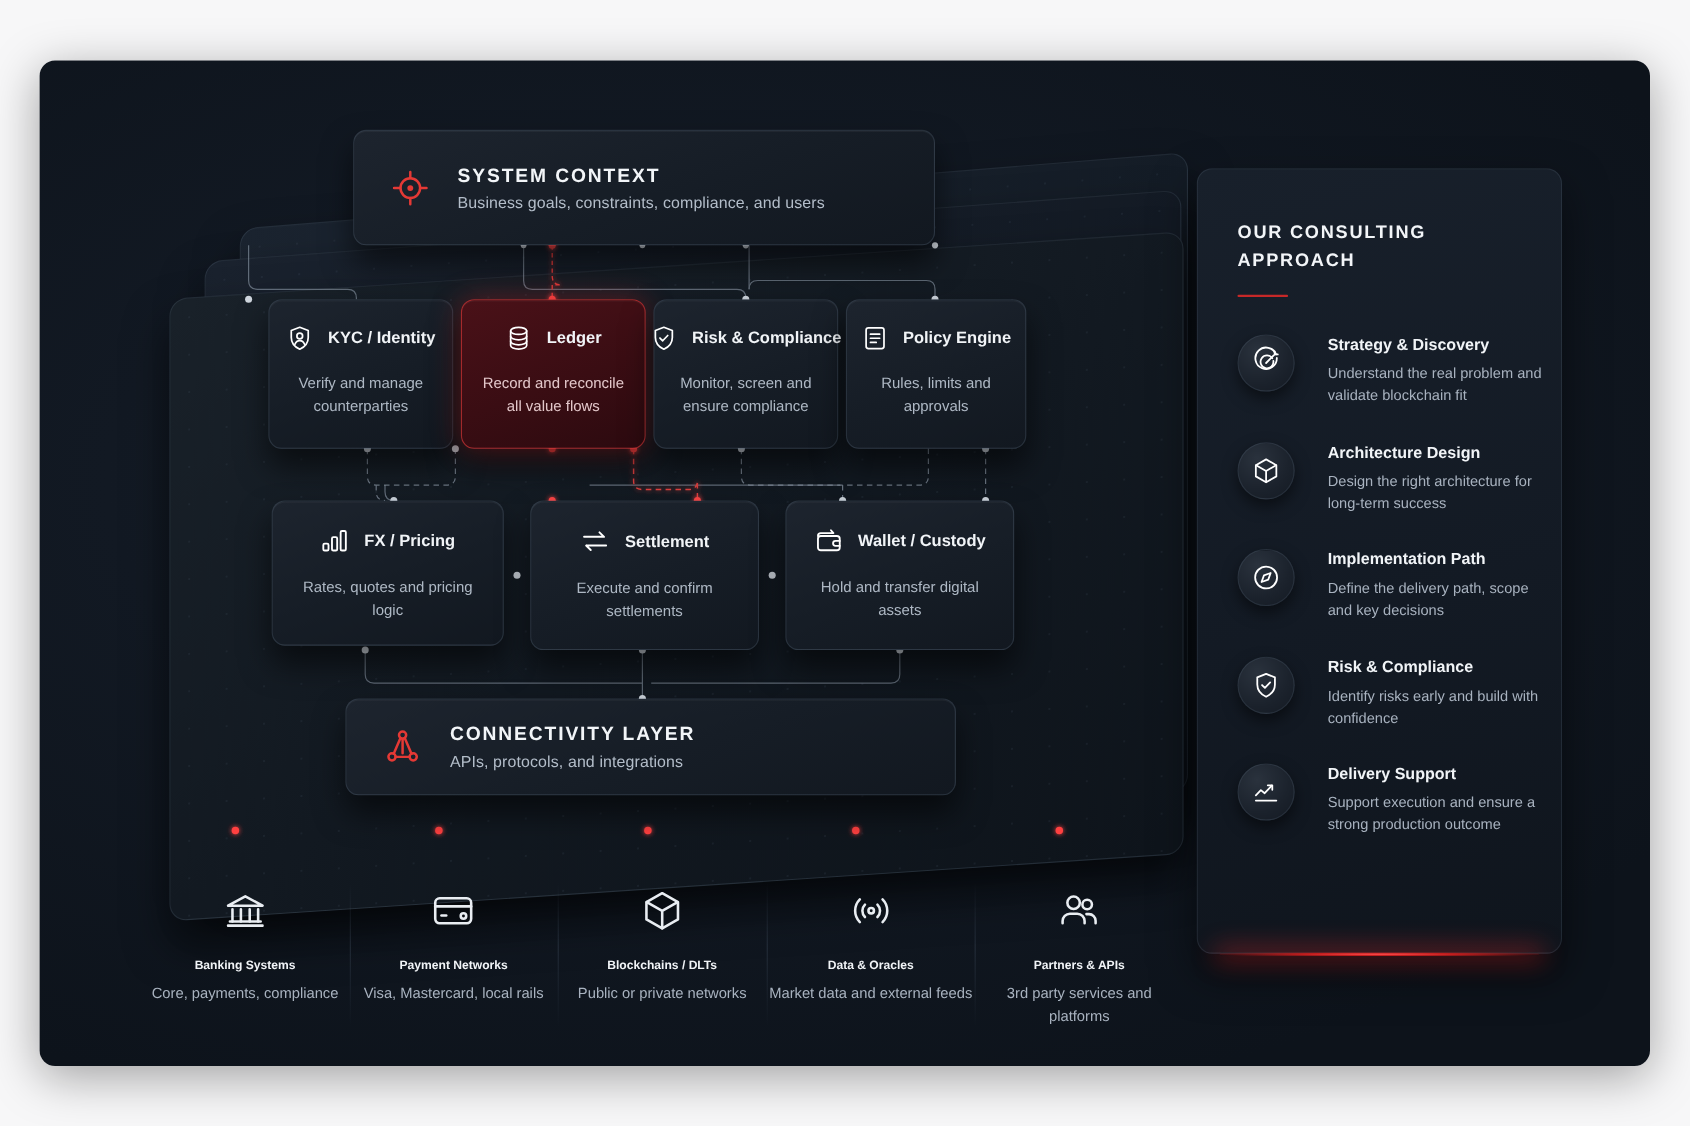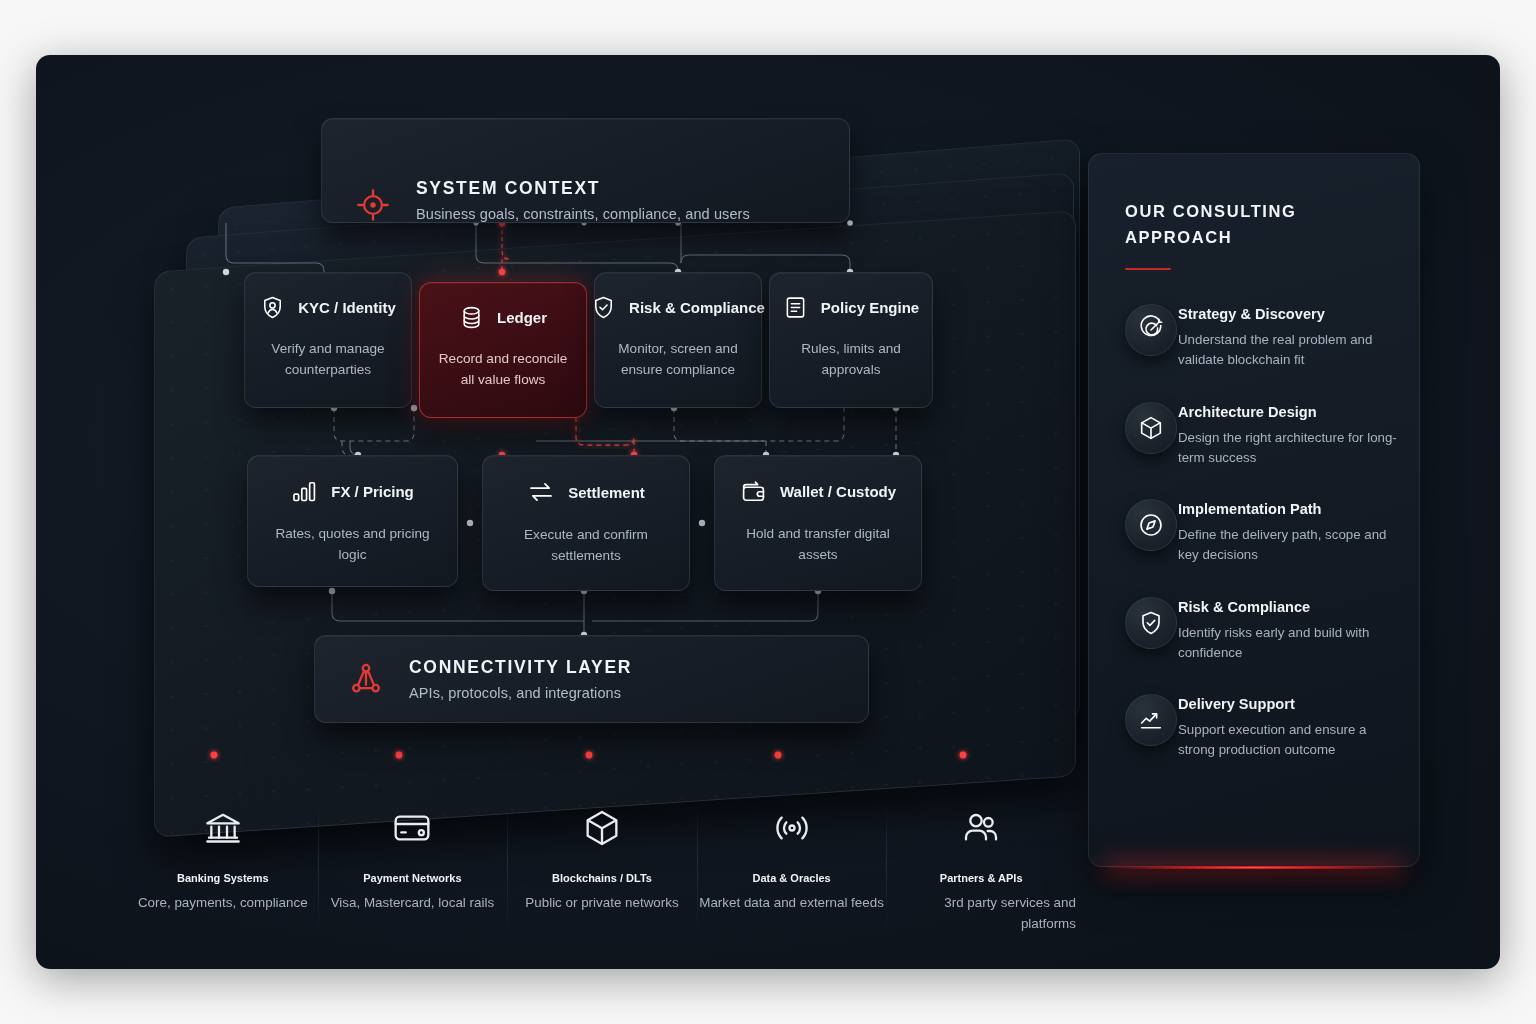--- a/index.html
+++ b/index.html
@@ -61,21 +61,21 @@
     display: flex; align-items: center; gap: 26px;
     padding: 0 34px;
   }
   .banner .b-icon { flex: 0 0 auto; }
   .banner .b-title {
     font-size: 17.5px; font-weight: 700; letter-spacing: 1.7px;
     color: #f2f5f8; margin-bottom: 7px;
   }
   .banner .b-sub { font-size: 14.5px; color: #b3bdc9; letter-spacing: .1px; }
 
-  #system-context { left: 285px; top: 63px; width: 529px; height: 105px; align-items: flex-end; }
+  #system-context { left: 285px; top: 63px; width: 529px; height: 105px; }
   #connectivity   { left: 278px; top: 580px; width: 555px; height: 88px; }
 
   
   .cap {
     display:flex; flex-direction:column; align-items:center;
     padding: 22px 12px 12px;
   }
   .cap .cap-head { display:flex; align-items:center; gap:13px; }
   .cap .cap-title { font-size:15px; font-weight:700; color:#f1f4f7; white-space:nowrap; }
   .cap .cap-desc {
@@ -84,40 +84,40 @@
   }
   .cap.accent {
     background: linear-gradient(160deg,#4a1118 0%,#3a0d13 55%,#2c0a0f 100%);
     border:1px solid rgba(230,60,60,.62);
     box-shadow: 0 0 26px rgba(220,38,38,.35), 0 16px 28px rgba(0,0,0,.55),
                 inset 0 1px 0 rgba(255,255,255,.05);
   }
   .cap.accent .cap-desc { color:#e3c7ca; }
 
   #cap-kyc        { left:208px; top:217px; width:168px; height:136px; }
-  #cap-ledger     { left:383px; top:227px; width:168px; height:136px; }
+  #cap-ledger     { left:383px; top:217px; width:168px; height:136px; }
   #cap-risk       { left:558px; top:217px; width:168px; height:136px; }
   #cap-policy     { left:733px; top:217px; width:164px; height:136px; }
   #cap-fx         { left:211px; top:400px; width:211px; height:132px; }
   #cap-settlement { left:446px; top:400px; width:208px; height:136px; }
   #cap-wallet     { left:678px; top:400px; width:208px; height:136px; }
 
   
   #externals {
     position:absolute; left:92px; top:725px; width:948px; height:185px;
     display:flex;
   }
   .ext { flex:1; display:flex; flex-direction:column; align-items:center; position:relative; }
   .ext + .ext::before {
     content:""; position:absolute; left:0; top:22px; width:1px; height:132px;
     background: linear-gradient(180deg, rgba(140,165,195,0) 0%, rgba(140,165,195,.16) 45%, rgba(140,165,195,0) 100%);
   }
   .ext .ext-icon { height:44px; display:flex; align-items:center; margin-top:26px; }
   .ext .ext-title { margin-top:22px; font-size:11px; font-weight:700; color:#f1f4f7; }
-  .ext .ext-desc  { margin-top:9px; font-size:13.4px; line-height:1.55; color:#a8b2bf; text-align:right; }
+  .ext .ext-desc  { margin-top:9px; font-size:13.4px; line-height:1.55; color:#a8b2bf; text-align:center; }
 
   
   #approach-panel {
     position:absolute; left:1052px; top:98px; width:332px; height:714px;
     background: linear-gradient(165deg,#18202b 0%,#131a24 55%,#0f151d 100%);
     border:1px solid rgba(150,172,196,.13);
     border-radius:14px;
     box-shadow: 0 18px 40px rgba(0,0,0,.5);
     padding: 44px 13px 0 36px;
   }
@@ -125,21 +125,21 @@
     content:""; position:absolute; left:6%; right:6%; bottom:-3px; height:3px;
     border-radius:3px;
     background: radial-gradient(60% 100% at 50% 50%, #ff4d4d 0%, #c11d1d 40%, rgba(160,20,20,0) 100%);
     box-shadow: 0 0 22px 5px rgba(225,40,40,.45);
   }
   #panel-title {
     font-size:16.5px; font-weight:700; letter-spacing:1.6px; color:#f2f5f8; line-height:1.6;
   }
   #panel-rule { width:46px; height:2.5px; background:#c62828; margin:17px 0 34px; border-radius:2px; }
 
-  .appr { display:flex; gap:1px; margin-bottom: 31px; }
+  .appr { display:flex; gap:30px; margin-bottom: 31px; }
   .appr-badge {
     flex:0 0 auto; width:52px; height:52px; border-radius:50%;
     background: radial-gradient(circle at 34% 28%, #2a323d 0%, #1b222c 60%, #141a23 100%);
     border:1px solid rgba(150,172,196,.12);
     display:flex; align-items:center; justify-content:center;
     box-shadow: 0 6px 14px rgba(0,0,0,.5);
   }
   .appr-body { padding-top:2px; }
   .appr-title { font-size:14.6px; font-weight:700; color:#f1f4f7; margin-bottom:8px; }
   .appr-desc  { font-size:13.3px; line-height:1.52; color:#a8b2bf; }

